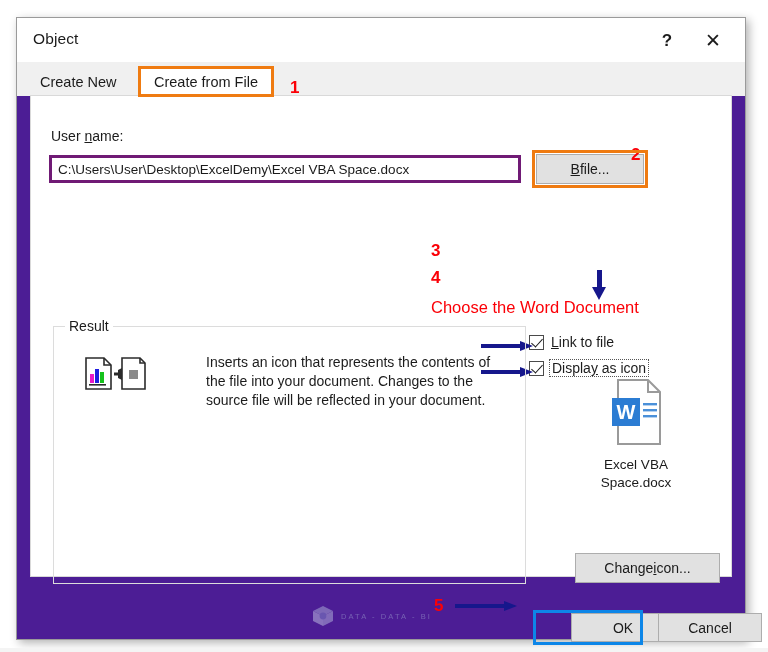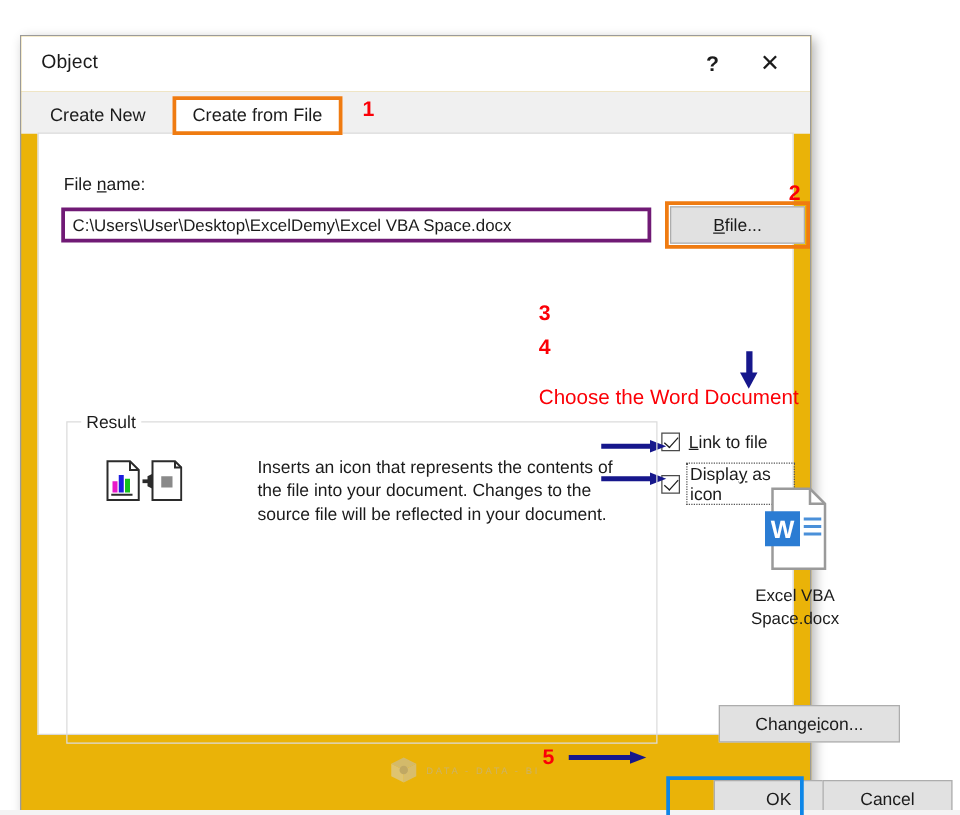--- a/index.html
+++ b/index.html
@@ -12,23 +12,23 @@
   }
   #canvas {
     position: relative;
     width: 768px; height: 652px;
     background: #ffffff;
   }
 
   
   .dialog {
     position: absolute;
-    left: 16px; top: 28px;
-    width: 633px; height: 623px;
-    background: #eab308;
+    left: 16px; top: 17px;
+    width: 730px; height: 623px;
+    background: #4c1d95;
     border: 1px solid #9a9a9a;
     box-shadow: 3px 3px 9px rgba(0,0,0,0.30);
   }
   .titlebar {
     position: absolute;
     left: 0; top: 0; right: 0; height: 44px;
     background: #ffffff;
   }
   .title-text {
     position: absolute;
@@ -340,21 +340,21 @@
       <div class="tb-btn tb-close">✕</div>
     </div>
 
     <div class="tabstrip">
       <div class="tab tab-new">Create New</div>
       <div class="tab tab-file">Create from File</div>
     </div>
 
     <div class="panel">
 
-      <div class="lbl-filename"><span>File </span><u>n</u><span>ame:</span></div>
+      <div class="lbl-filename"><span>User </span><u>n</u><span>ame:</span></div>
 
       <div class="path-input">C:\Users\User\Desktop\ExcelDemy\Excel VBA Space.docx</div>
 
       <div class="btn btn-browse">
           <u>B</u>
           <span>file...</span>
         </div>
       <div class="browse-hl"></div>
 
       <div class="arrow-down">

